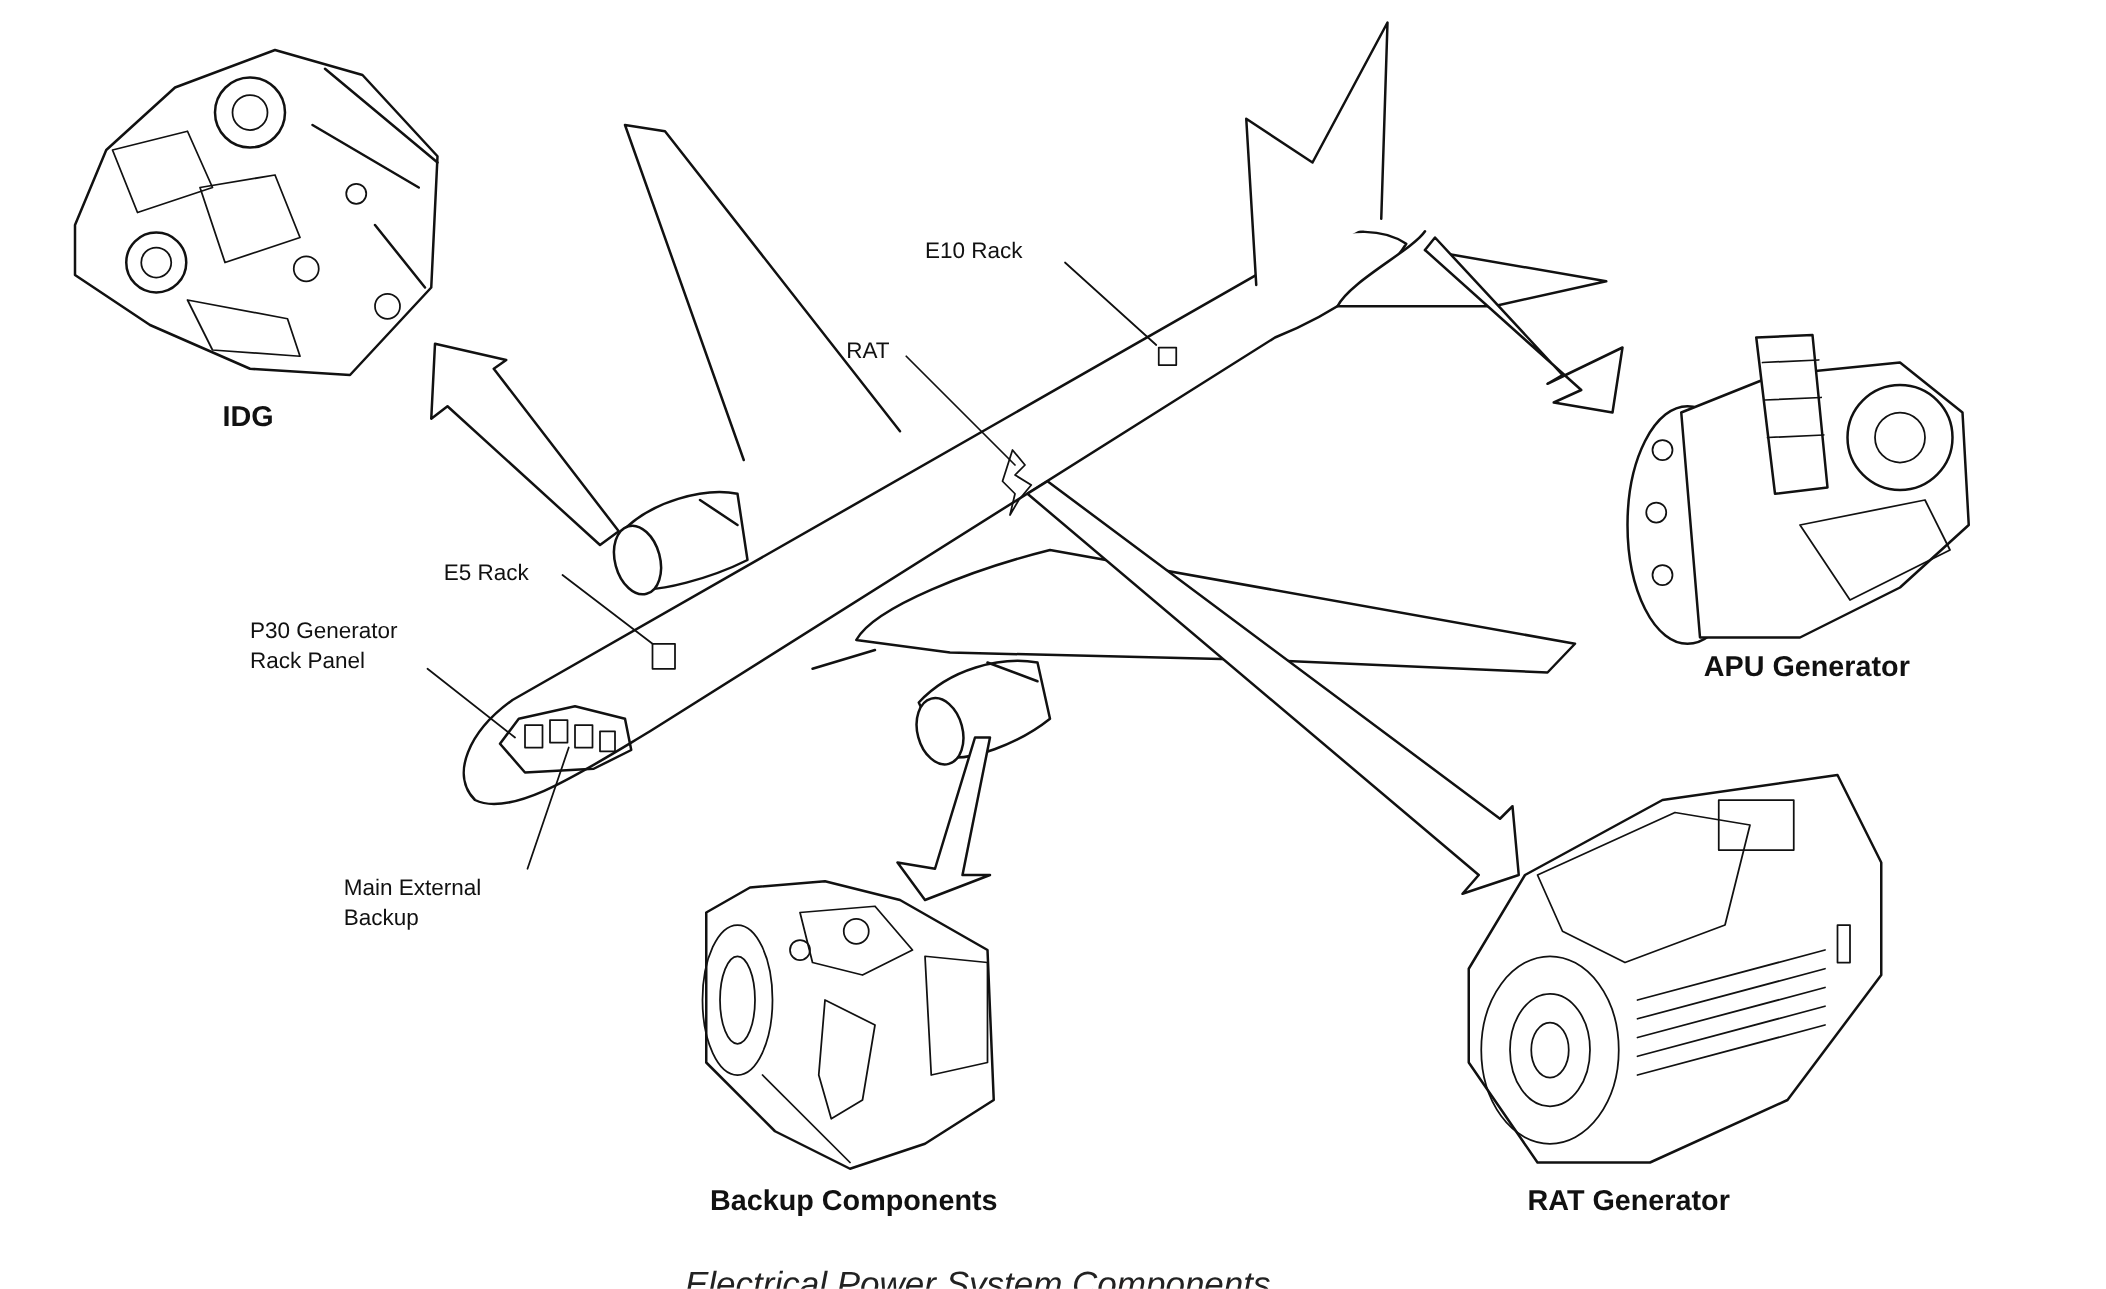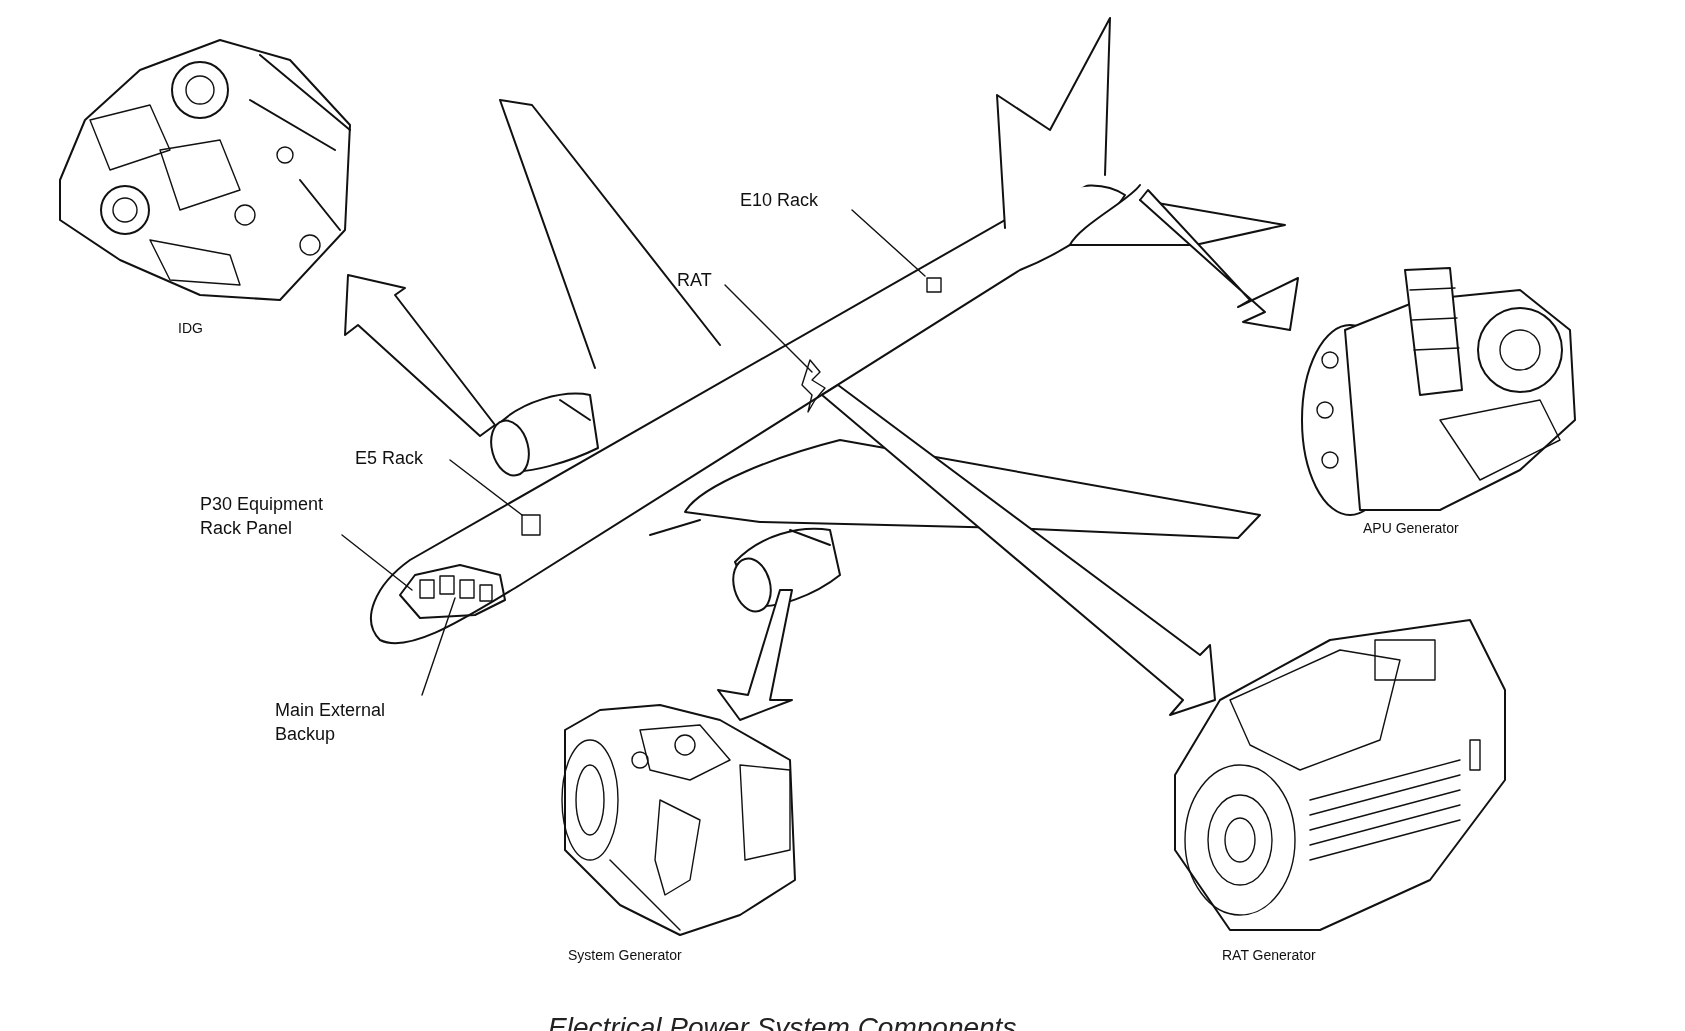--- a/index.html
+++ b/index.html
@@ -5,21 +5,21 @@
   html, body { margin:0; padding:0; background:#ffffff; }
   body { width:1685px; height:1031px; position:relative; overflow:hidden;
          font-family:"Liberation Sans", sans-serif; color:#111; }
   svg.art { position:absolute; left:0; top:0; width:1685px; height:1031px; }
   .art path, .art line, .art polyline, .art polygon, .art ellipse, .art rect, .art circle {
     fill:none; stroke:#111; stroke-width:2; stroke-linejoin:round; stroke-linecap:round;
   }
   .art .thin { stroke-width:1.4; }
   .art .white { fill:#fff; }
   .lbl { position:absolute; font-size:18px; line-height:24px; white-space:nowrap; color:#111; }
-  .comp { position:absolute; font-size:14px; font-weight:normal; white-space:nowrap; color:#111; }
+  .comp { position:absolute; font-size:23px; font-weight:bold; white-space:nowrap; color:#111; }
   .caption { position:absolute; font-size:28px; font-style:italic; white-space:nowrap; color:#222; }
 </style>
 </head>
 <body>
 
 <svg class="art" viewBox="0 0 1685 1031">
 
   <g>
 
     <path class="white" d="M380 640 C360 620 375 585 410 560 L1040 200 C1080 178 1110 185 1125 195
@@ -124,26 +124,26 @@
     <path class="thin" d="M1310 800 L1460 760 M1310 815 L1460 775 M1310 830 L1460 790 M1310 845 L1460 805 M1310 860 L1460 820"></path>
     <rect x="1375" y="640" width="60" height="40" class="thin"></rect>
     <rect x="1470" y="740" width="10" height="30" class="thin"></rect>
   </g>
 </svg>
 
 <div class="lbl" style="left:740px;top:188px;">E10 Rack</div>
 <div class="lbl" style="left:677px;top:268px;">RAT</div>
 <div class="lbl" style="left:355px;top:446px;">E5 Rack</div>
 <div class="lbl" style="left:200px;top:492px;">
-  <div>P30 Equipment</div>
+  <div>P30 Generator</div>
   <div>Rack Panel</div>
 </div>
 <div class="lbl" style="left:275px;top:698px;">
   <div>Main External</div>
   <div>Backup</div>
 </div>
 
 <div class="comp" style="left:178px;top:320px;">IDG</div>
 <div class="comp" style="left:1332px;top:520px;margin-left:31px;">APU Generator</div>
-<div class="comp" style="left:568px;top:947px;">System Generator</div>
+<div class="comp" style="left:568px;top:947px;">Backup Components</div>
 <div class="comp" style="left:1222px;top:947px;">RAT Generator</div>
 
 <div class="caption" style="left:548px;top:1012px;">Electrical Power System Components</div>
 
 </body></html>

